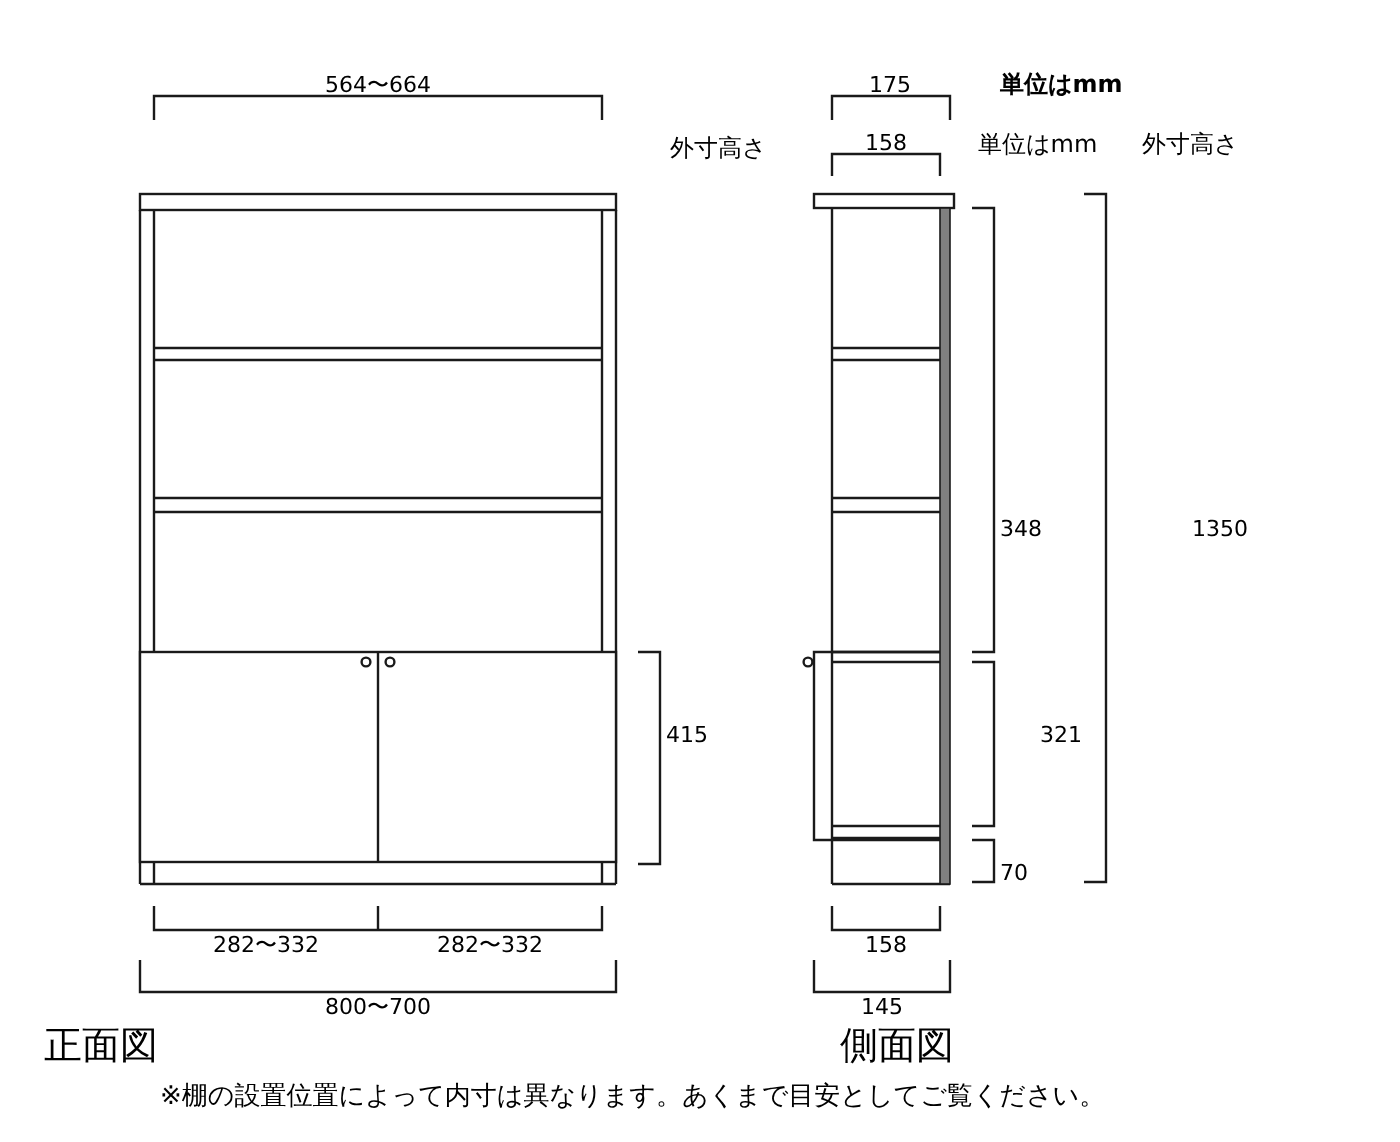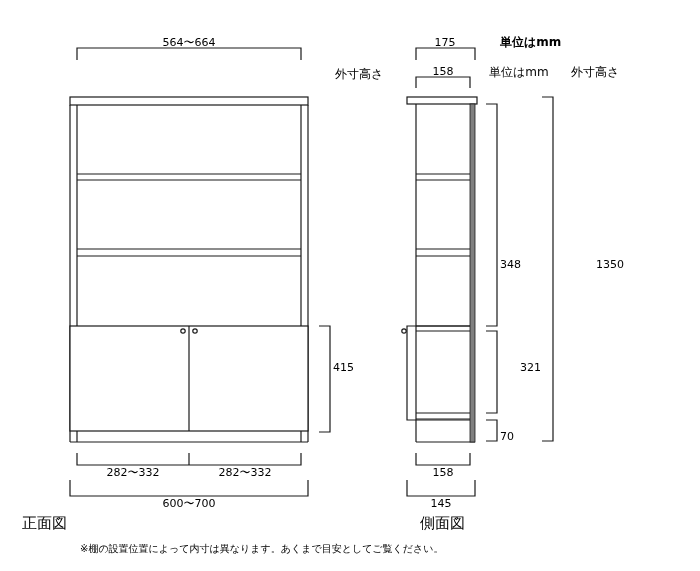--- a/index.html
+++ b/index.html
@@ -3,22 +3,22 @@
 <meta charset="utf-8">
 <style>
   html, body { margin: 0; padding: 0; background: #ffffff; }
   body { width: 700px; height: 571px; position: relative; overflow: hidden;
          font-family: "DejaVu Sans", "Liberation Sans", sans-serif; color: #000; }
   svg { position: absolute; left: 0; top: 0; }
   .lbl { position: absolute; font-size: 11px; line-height: 12px; white-space: nowrap; }
   .lbl-c { transform: translateX(-50%); }
   .hdr { font-size: 12px; font-weight: normal; }
   .bold { font-weight: bold; }
-  .title { font-size: 15px; line-height: 16px; }
-  .note { font-size: 10px; line-height: 14px; }
+  .title { font-size: 19px; line-height: 16px; }
+  .note { font-size: 13px; line-height: 14px; }
 </style>
 </head>
 <body>
 
 <svg width="700" height="571" viewBox="0 0 700 571">
   <g stroke="#1a1a1a" stroke-width="1.2" fill="none">
 
     <g>
 
       <polyline points="77,60 77,48 301,48 301,60"></polyline>
@@ -86,21 +86,21 @@
   </g>
 
   <rect x="470" y="104" width="5" height="338" fill="#808080" stroke="#1a1a1a" stroke-width="0.8"></rect>
 </svg>
 
 <div class="lbl lbl-c" style="left:189px; top:37px;">564〜664</div>
 <div class="lbl hdr" style="left:335px; top:68px;">外寸高さ</div>
 <div class="lbl" style="left:333px; top:362px;">415</div>
 <div class="lbl lbl-c" style="left:133px; top:467px;">282〜332</div>
 <div class="lbl lbl-c" style="left:245px; top:467px;">282〜332</div>
-<div class="lbl lbl-c" style="left:189px; top:498px;">600〜700</div>
+<div class="lbl lbl-c" style="left:189px; top:498px;">800〜700</div>
 <div class="lbl title" style="left:22px; top:515px;">正面図</div>
 
 <div class="lbl lbl-c" style="left:445px; top:37px;">175</div>
 <div class="lbl hdr bold" style="left:500px; top:36px;">単位はmm</div>
 <div class="lbl lbl-c" style="left:443px; top:66px;">158</div>
 <div class="lbl hdr" style="left:489px; top:66px;">単位はmm</div>
 <div class="lbl hdr" style="left:544px; top:66px;margin-left:27px;">外寸高さ</div>
 <div class="lbl" style="left:500px; top:259px;">348</div>
 <div class="lbl" style="left:500px; top:362px;margin-left:20px;">321</div>
 <div class="lbl" style="left:500px; top:431px;">70</div>

